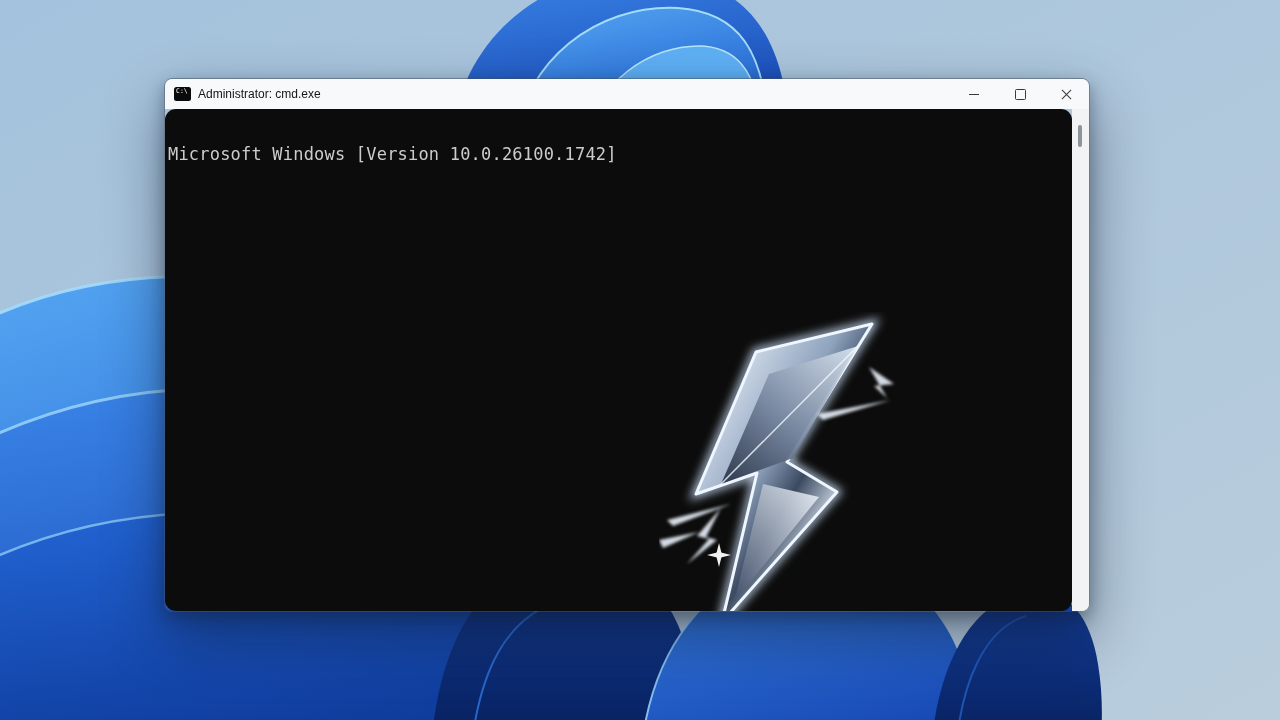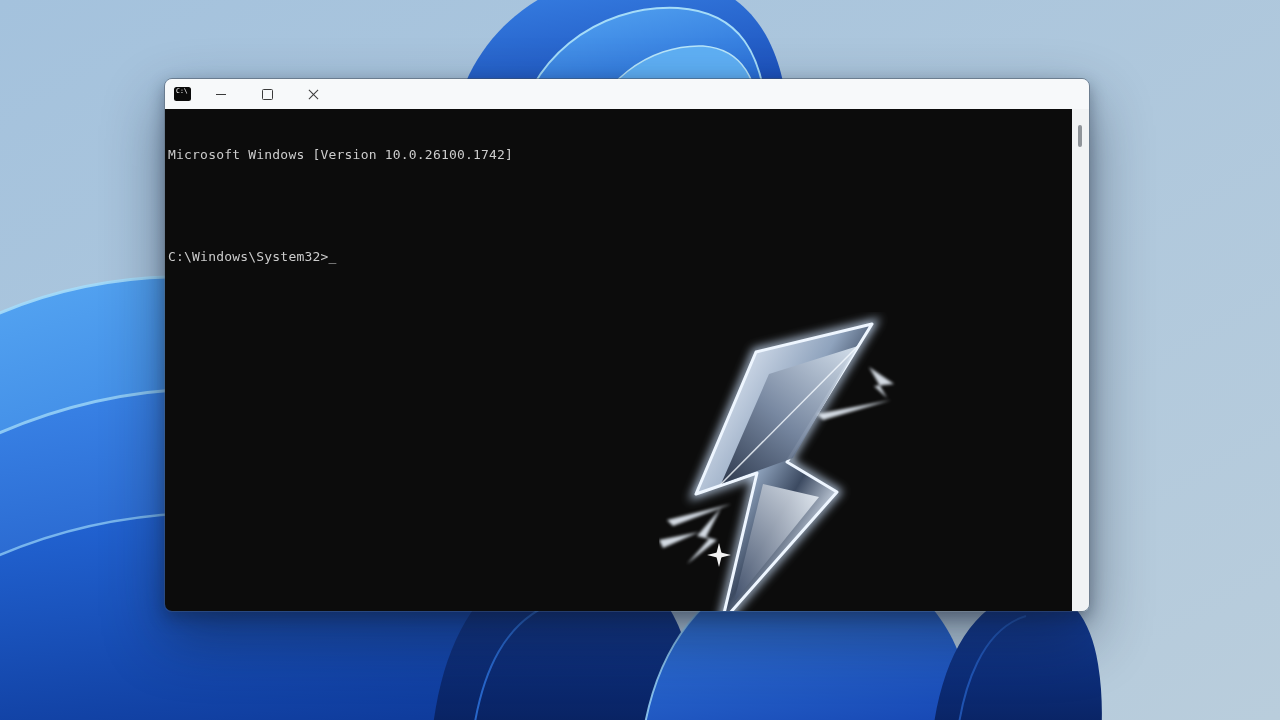--- a/index.html
+++ b/index.html
@@ -26,22 +26,22 @@
   .glyph-max{width:9px;height:9px;border:1px solid #3a3a3a;border-radius:1.5px;}
   .glyph-close{position:relative;width:11px;height:11px;}
   .glyph-close::before,.glyph-close::after{content:"";position:absolute;
     left:-1px;top:5px;width:13px;height:0;border-top:1.2px solid #3a3a3a;}
   .glyph-close::before{transform:rotate(45deg);}
   .glyph-close::after{transform:rotate(-45deg);}
 
   .body{flex:1 1 auto;display:flex;min-height:0;}
   .console{flex:1 1 auto;background:#0c0c0c;position:relative;
     font-family:"DejaVu Sans Mono","Liberation Mono",monospace;
-    font-size:13px;line-height:17px;color:#cccccc;padding:3px 16px 0 3px;
-    letter-spacing:0.2px;white-space:pre;}
+    font-size:17px;line-height:17px;color:#cccccc;padding:3px 16px 0 3px;
+    letter-spacing:0.2px;white-space:pre;border-radius:11px;}
   .console .line{display:block;height:17px;}
   .cursor{display:inline-block;animation:blink 1.1s step-end infinite;}
   @keyframes blink{50%{opacity:0;}}
   .scrollbar{flex:0 0 17px;background:#f1f3f4;position:relative;}
   .thumb{position:absolute;left:6px;top:16px;width:4px;height:22px;
     background:#8f9499;border-radius:2px;}
 
   
   .bolt{position:absolute;left:494px;top:203px;width:240px;height:330px;}
 </style>
@@ -92,36 +92,36 @@
     <path d="M 930 760 C 936 668 968 606 1022 592 C 1062 582 1090 612 1098 664 C 1104 700 1102 734 1099 760 Z" fill="url(#gDark)"></path>
     <path d="M 955 760 C 960 680 986 628 1026 616" fill="none" stroke="#2a66cf" stroke-width="2" opacity=".7"></path>
   </svg>
 </div>
 
 <div class="win">
   <div class="titlebar">
     <div class="cmdicon">
       <span>C:\</span>
     </div>
+    <div class="title">Administrator: cmd.exe</div>
     <div class="caption-btn">
       <div class="glyph-min"></div>
     </div>
     <div class="caption-btn">
       <div class="glyph-max"></div>
     </div>
     <div class="caption-btn">
       <div class="glyph-close"></div>
     </div>
   </div>
 
   <div class="body">
     <div class="console">
       <span class="line">Microsoft Windows [Version 10.0.26100.1742]</span>
       <span class="line"></span>
-      <span class="line"><span>C:\Windows\System32&gt;</span><span class="cursor">_</span></span>
 
       
       <svg class="bolt" viewBox="0 0 240 330">
         <defs>
           <linearGradient id="chrome" x1="0" y1="0" x2="1" y2="1">
             <stop offset="0" stop-color="#ffffff"></stop>
             <stop offset="0.22" stop-color="#c7d3e3"></stop>
             <stop offset="0.42" stop-color="#8fa3bd"></stop>
             <stop offset="0.56" stop-color="#3c4a61"></stop>
             <stop offset="0.72" stop-color="#dfe9f5"></stop>

